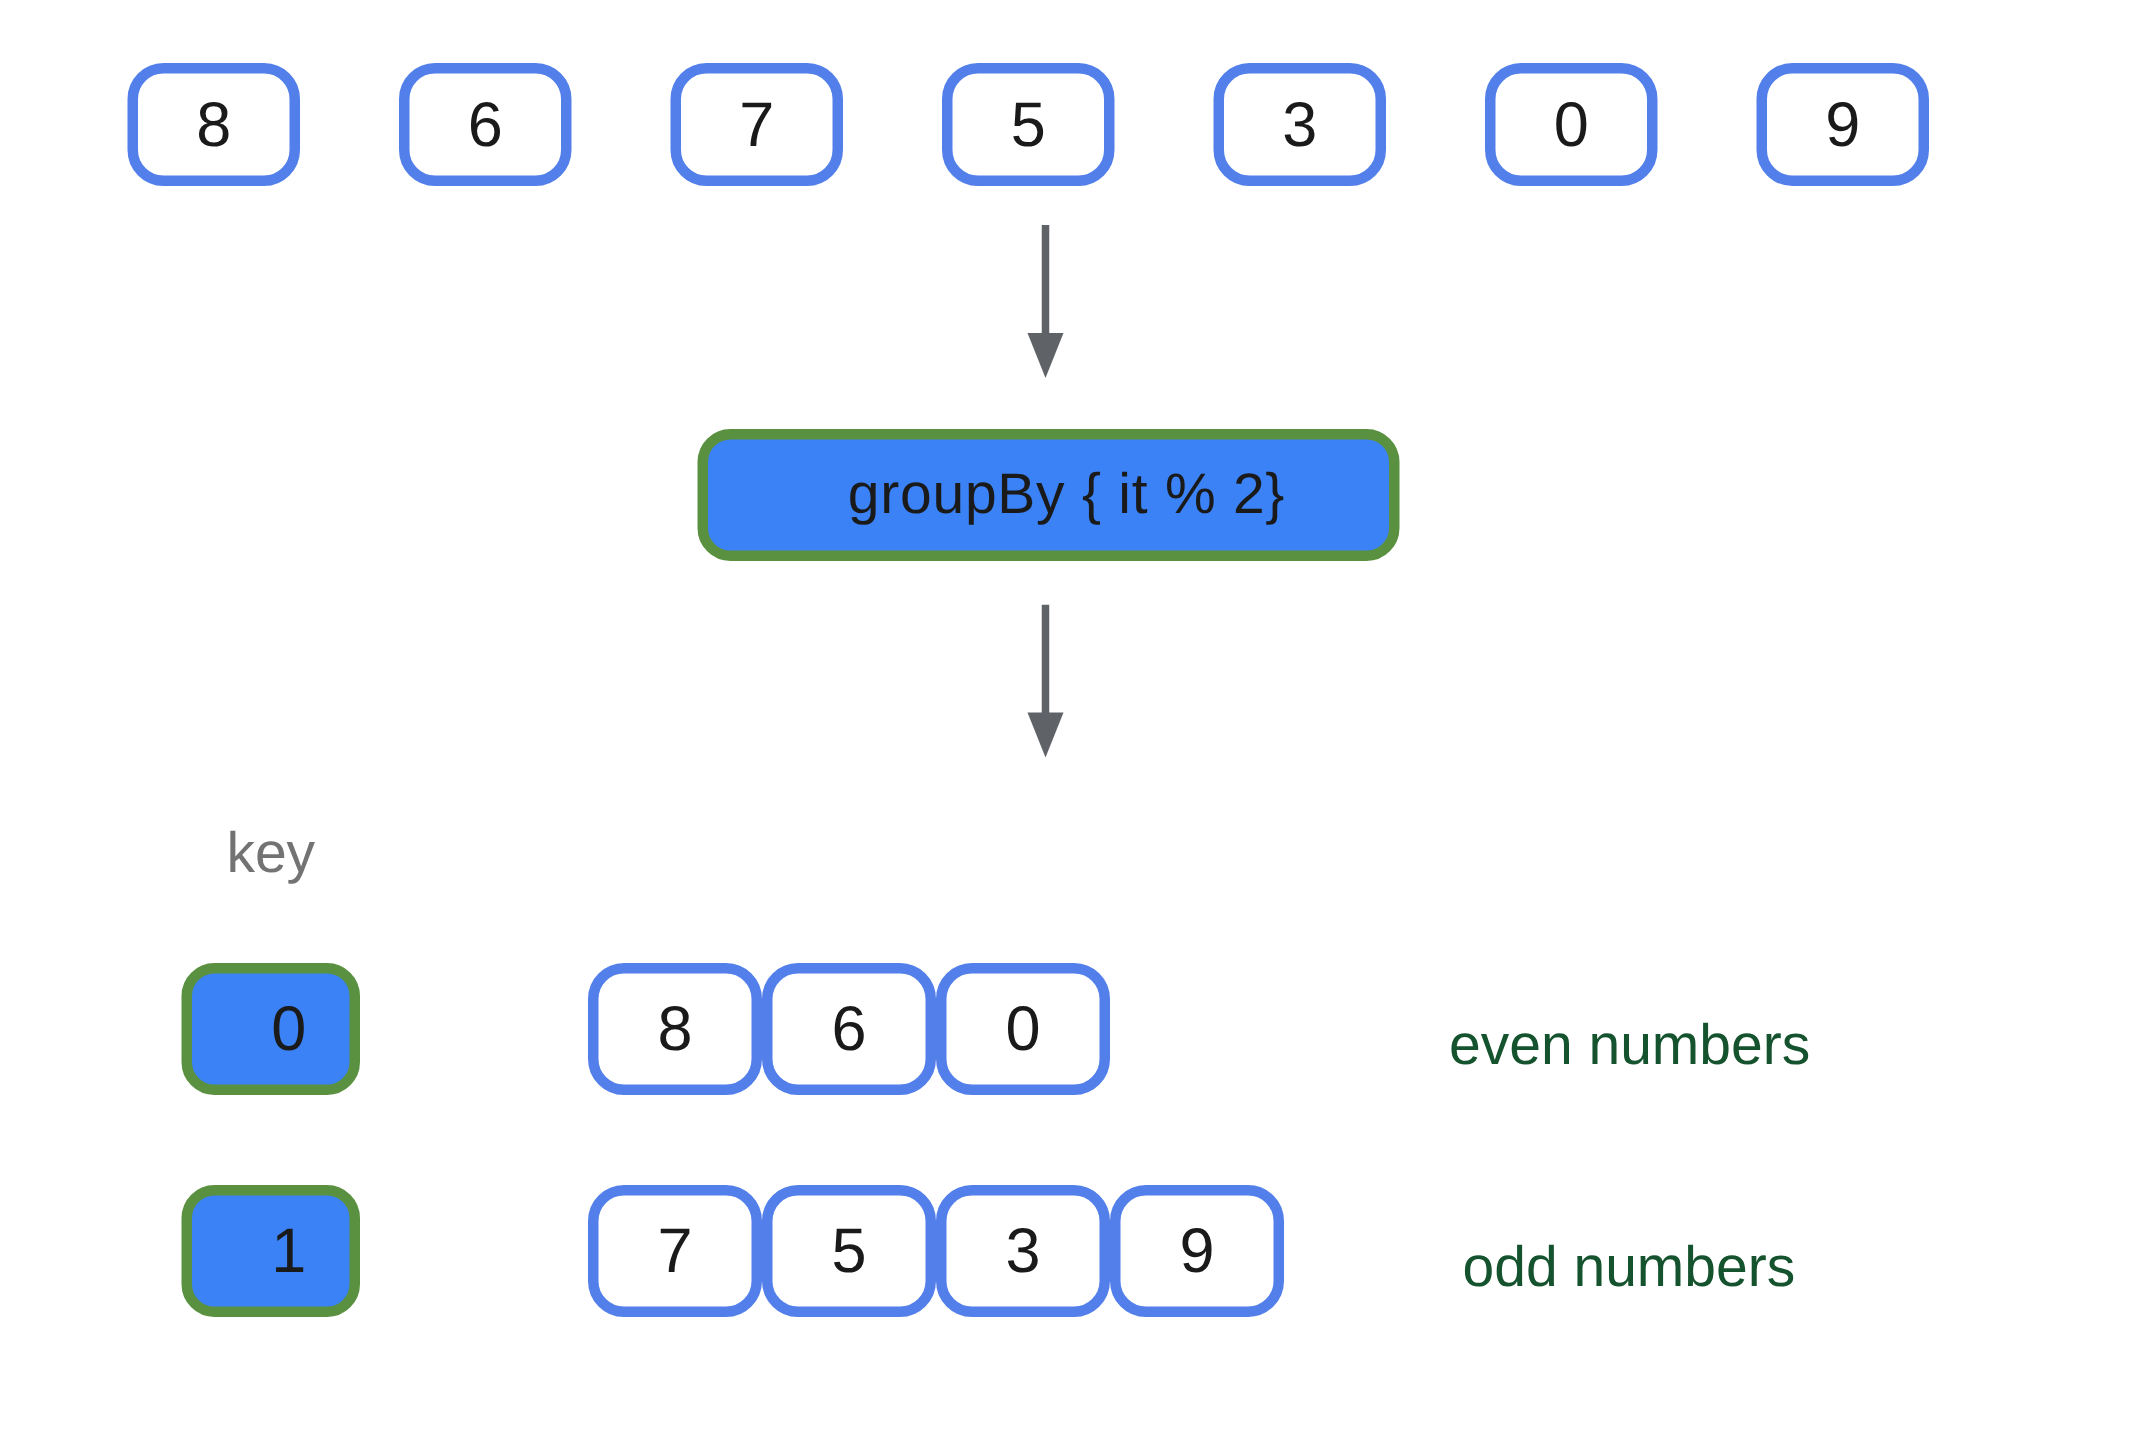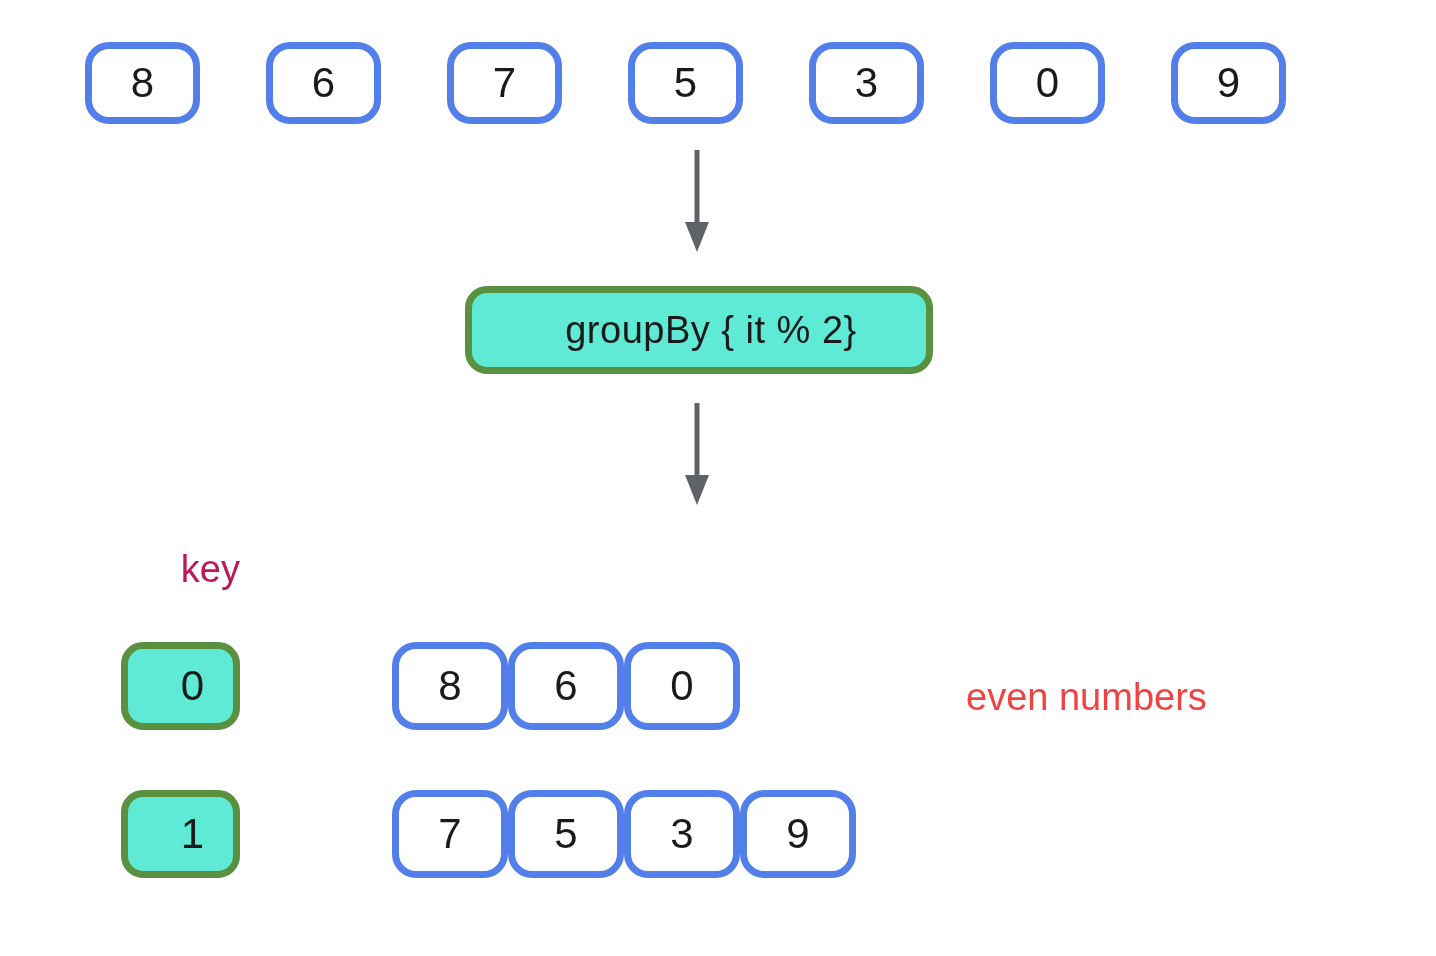--- a/index.html
+++ b/index.html
@@ -26,21 +26,21 @@
     color: #1a1a1a;
     background: #ffffff;
   }
   .blue-box {
     border: 7px solid #527FEA;
     border-radius: 24px;
   }
   .green-box {
     border: 7px solid #5A9140;
     border-radius: 22px;
-    background: #5eead4;
+    background: #3b82f6;
     padding-left: 24px;
   }
 
   
   .input-row {
     position: absolute;
     left: 85px;
     top: 42px;
     display: flex;
     gap: 66px;
@@ -69,22 +69,22 @@
     height: 88px;
     font-size: 38px;
     letter-spacing: 0.5px;
   }
 
   
   .col-header {
     position: absolute;
     top: 548px;
     font-size: 38px;
-    color: #be185d;
-    text-align: right;
+    color: #737373;
+    text-align: center;
   }
   .col-header.key-header { left: 121px; width: 119px; }
   .col-header.value-header { left: 460px; width: 200px; }
 
   
   .group-key {
     position: absolute;
     left: 121px;
     width: 119px;
     height: 88px;
@@ -101,21 +101,21 @@
   .value-chain .box {
     width: 116px;
     height: 88px;
     font-size: 42px;
     background: #ffffff;
   }
 
   .annotation {
     position: absolute;
     font-size: 38px;
-    color: #ef4444;
+    color: #14532d;
     white-space: nowrap;
   }
   .annotation-even { left: 966px; top: 676px; }
   .annotation-odd  { left: 975px; top: 824px; }
 </style>
 </head>
 <body>
 
 <div class="canvas">
 
@@ -151,14 +151,15 @@
   </div>
   <div class="annotation annotation-even">even numbers</div>
 
   <div class="box green-box group-key row-odd-y">1</div>
   <div class="value-chain row-odd-y">
     <div class="box blue-box">7</div>
     <div class="box blue-box">5</div>
     <div class="box blue-box">3</div>
     <div class="box blue-box">9</div>
   </div>
+  <div class="annotation annotation-odd">odd numbers</div>
 
 </div>
 
 </body></html>

